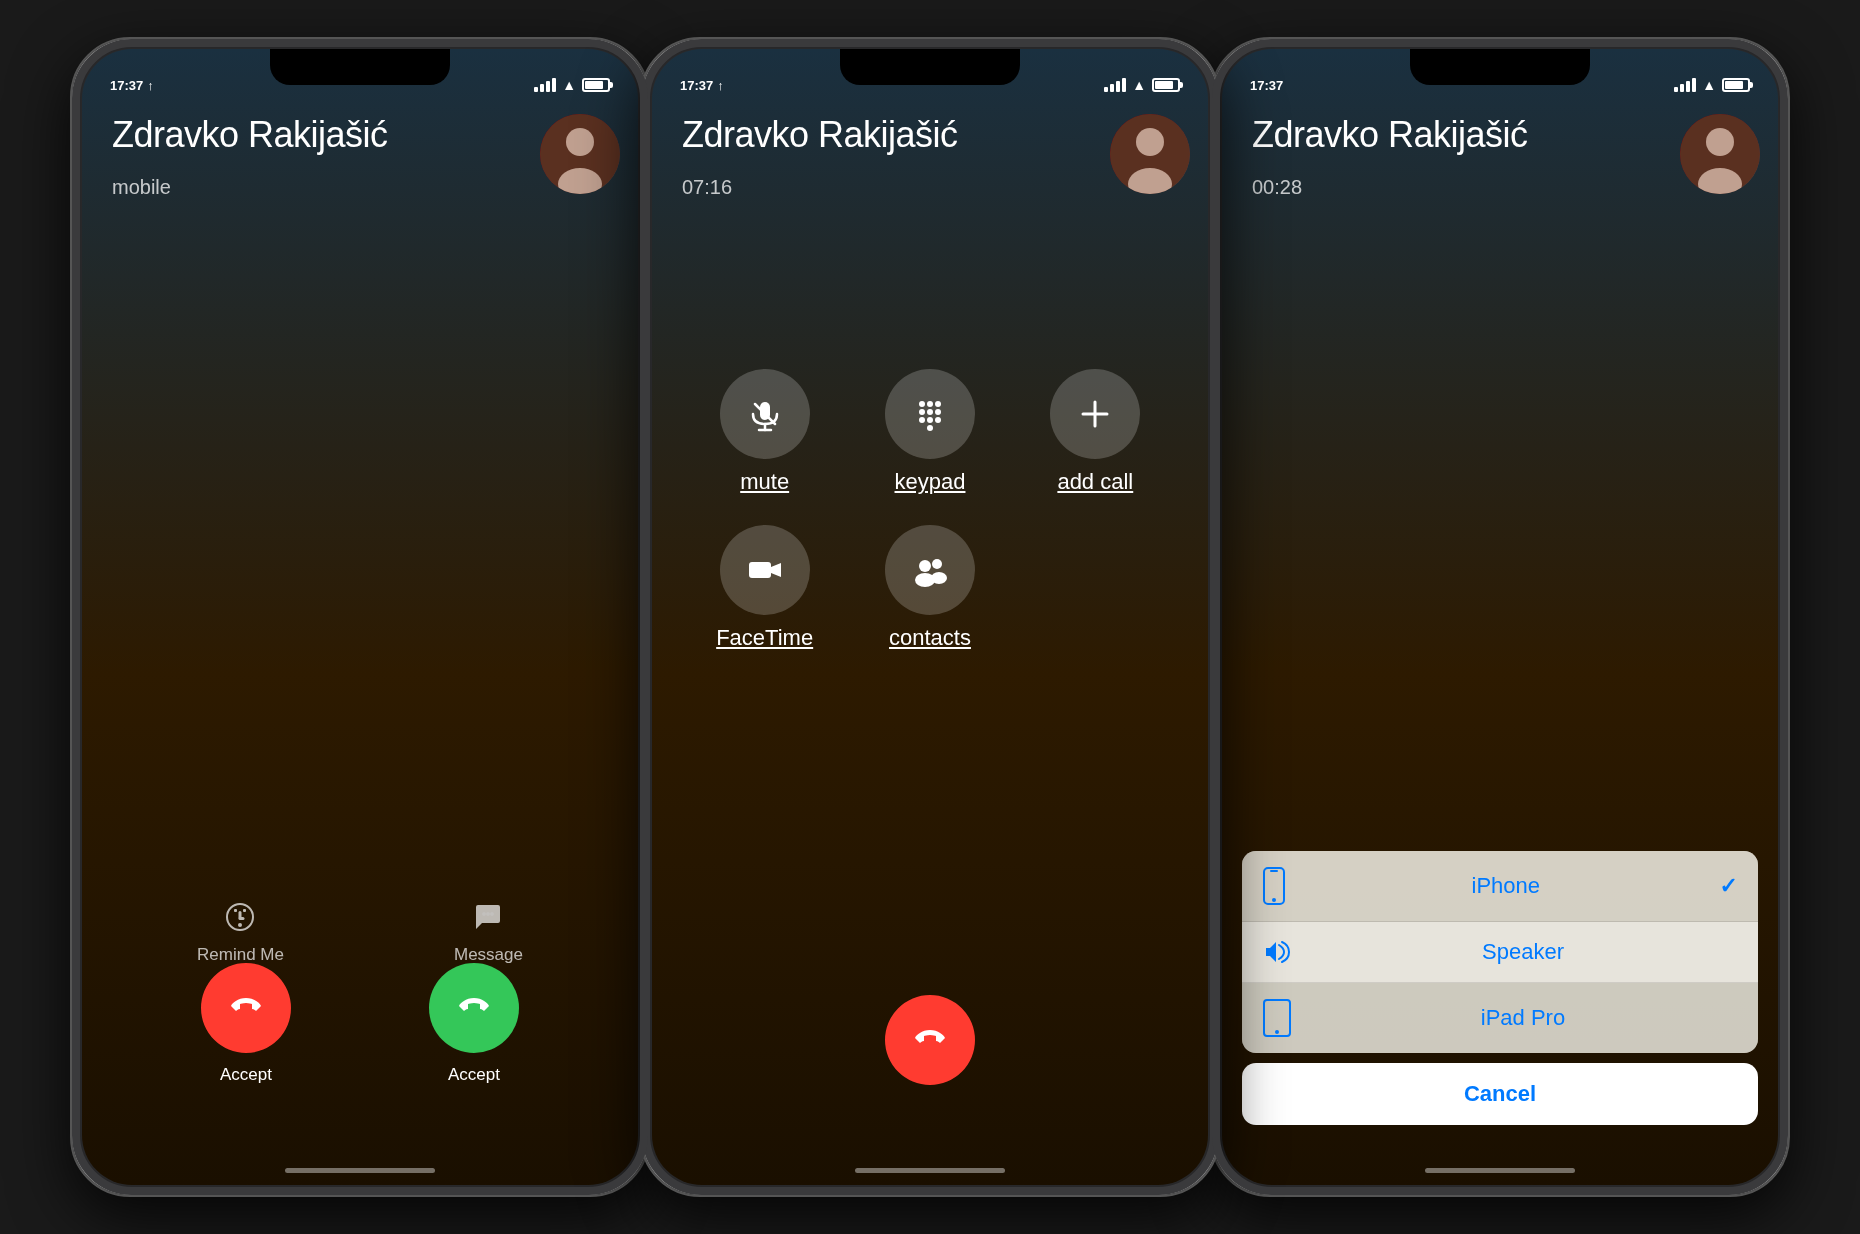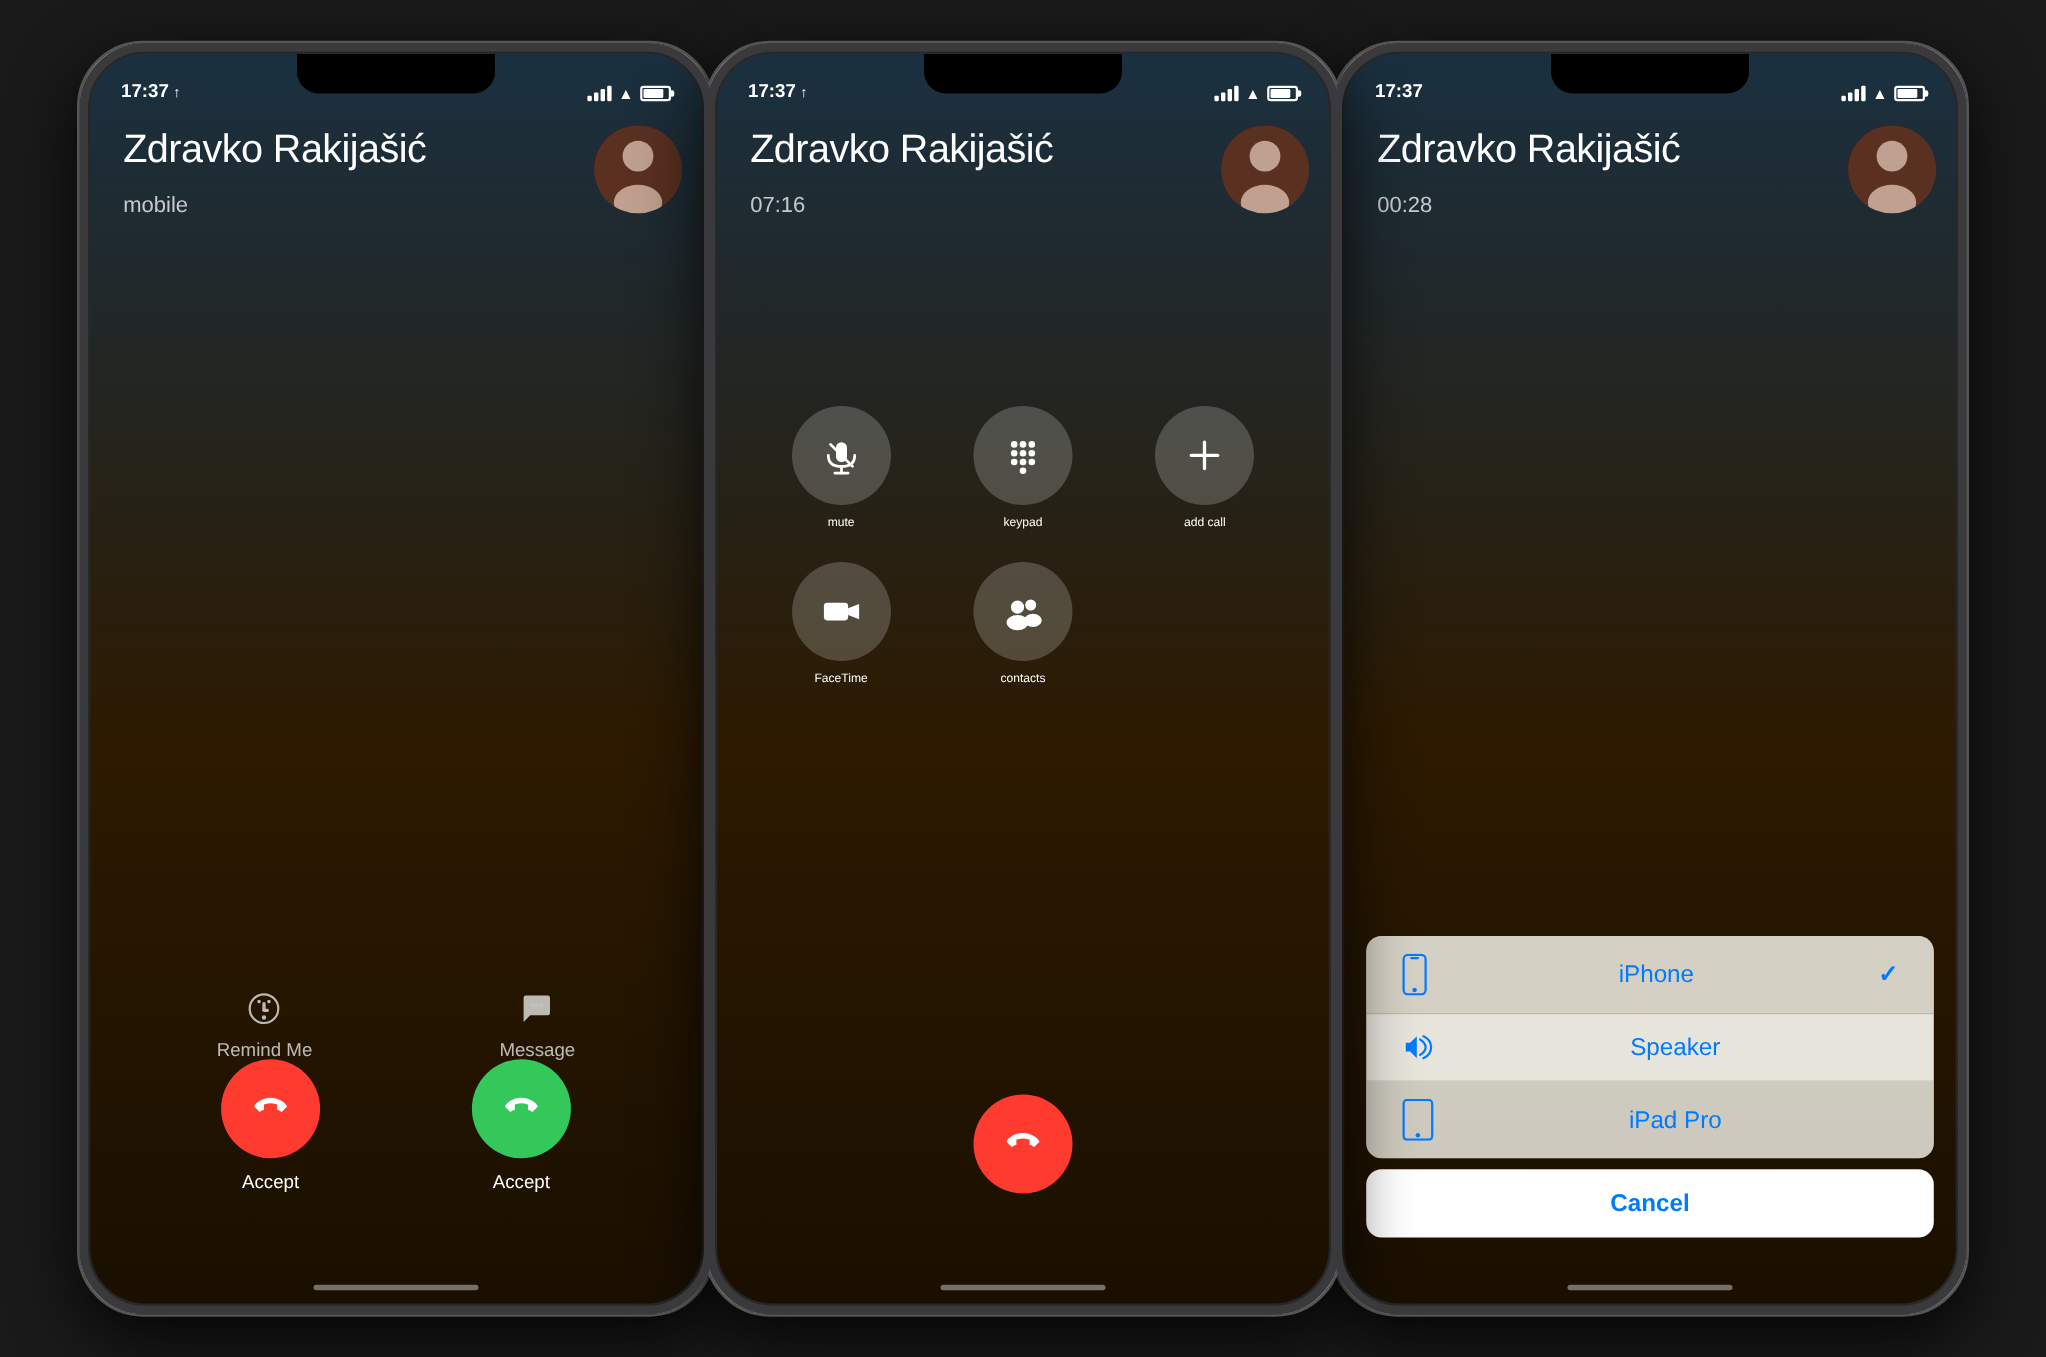--- a/index.html
+++ b/index.html
@@ -83,21 +83,21 @@
       align-items: flex-end;
       justify-content: space-between;
       padding: 0 28px 6px;
       z-index: 40;
       color: white;
       font-size: 16px;
       font-weight: 600;
     }
 
     .status-time {
-      font-size: 17px;
+      font-size: 13px;
       font-weight: 700;
       color: white;
     }
 
     .status-icons {
       display: flex;
       gap: 6px;
       align-items: center;
     }
 
@@ -211,22 +211,23 @@
       background: rgba(255,255,255,0.2);
       display: flex;
       align-items: center;
       justify-content: center;
       font-size: 34px;
       color: white;
     }
 
     .control-label {
       color: white;
-      font-size: 11px;
+      font-size: 22px;
       text-align: center;
+      text-decoration: underline;
     }
 
     .action-item {
       display: flex;
       flex-direction: column;
       align-items: center;
       gap: 12px;
     }
 
     .action-icon-small {
@@ -349,21 +350,21 @@
     .picker-options {
       background: rgba(242, 239, 232, 0.95);
       border-radius: 14px;
       overflow: hidden;
       margin-bottom: 10px;
     }
 
     .picker-option {
       display: flex;
       align-items: center;
-      padding: 16px 32px;
+      padding: 16px 20px;
       border-bottom: 1px solid rgba(0,0,0,0.1);
       gap: 16px;
       position: relative;
     }
 
     .picker-option:last-child {
       border-bottom: none;
     }
 
     .picker-option.selected {

